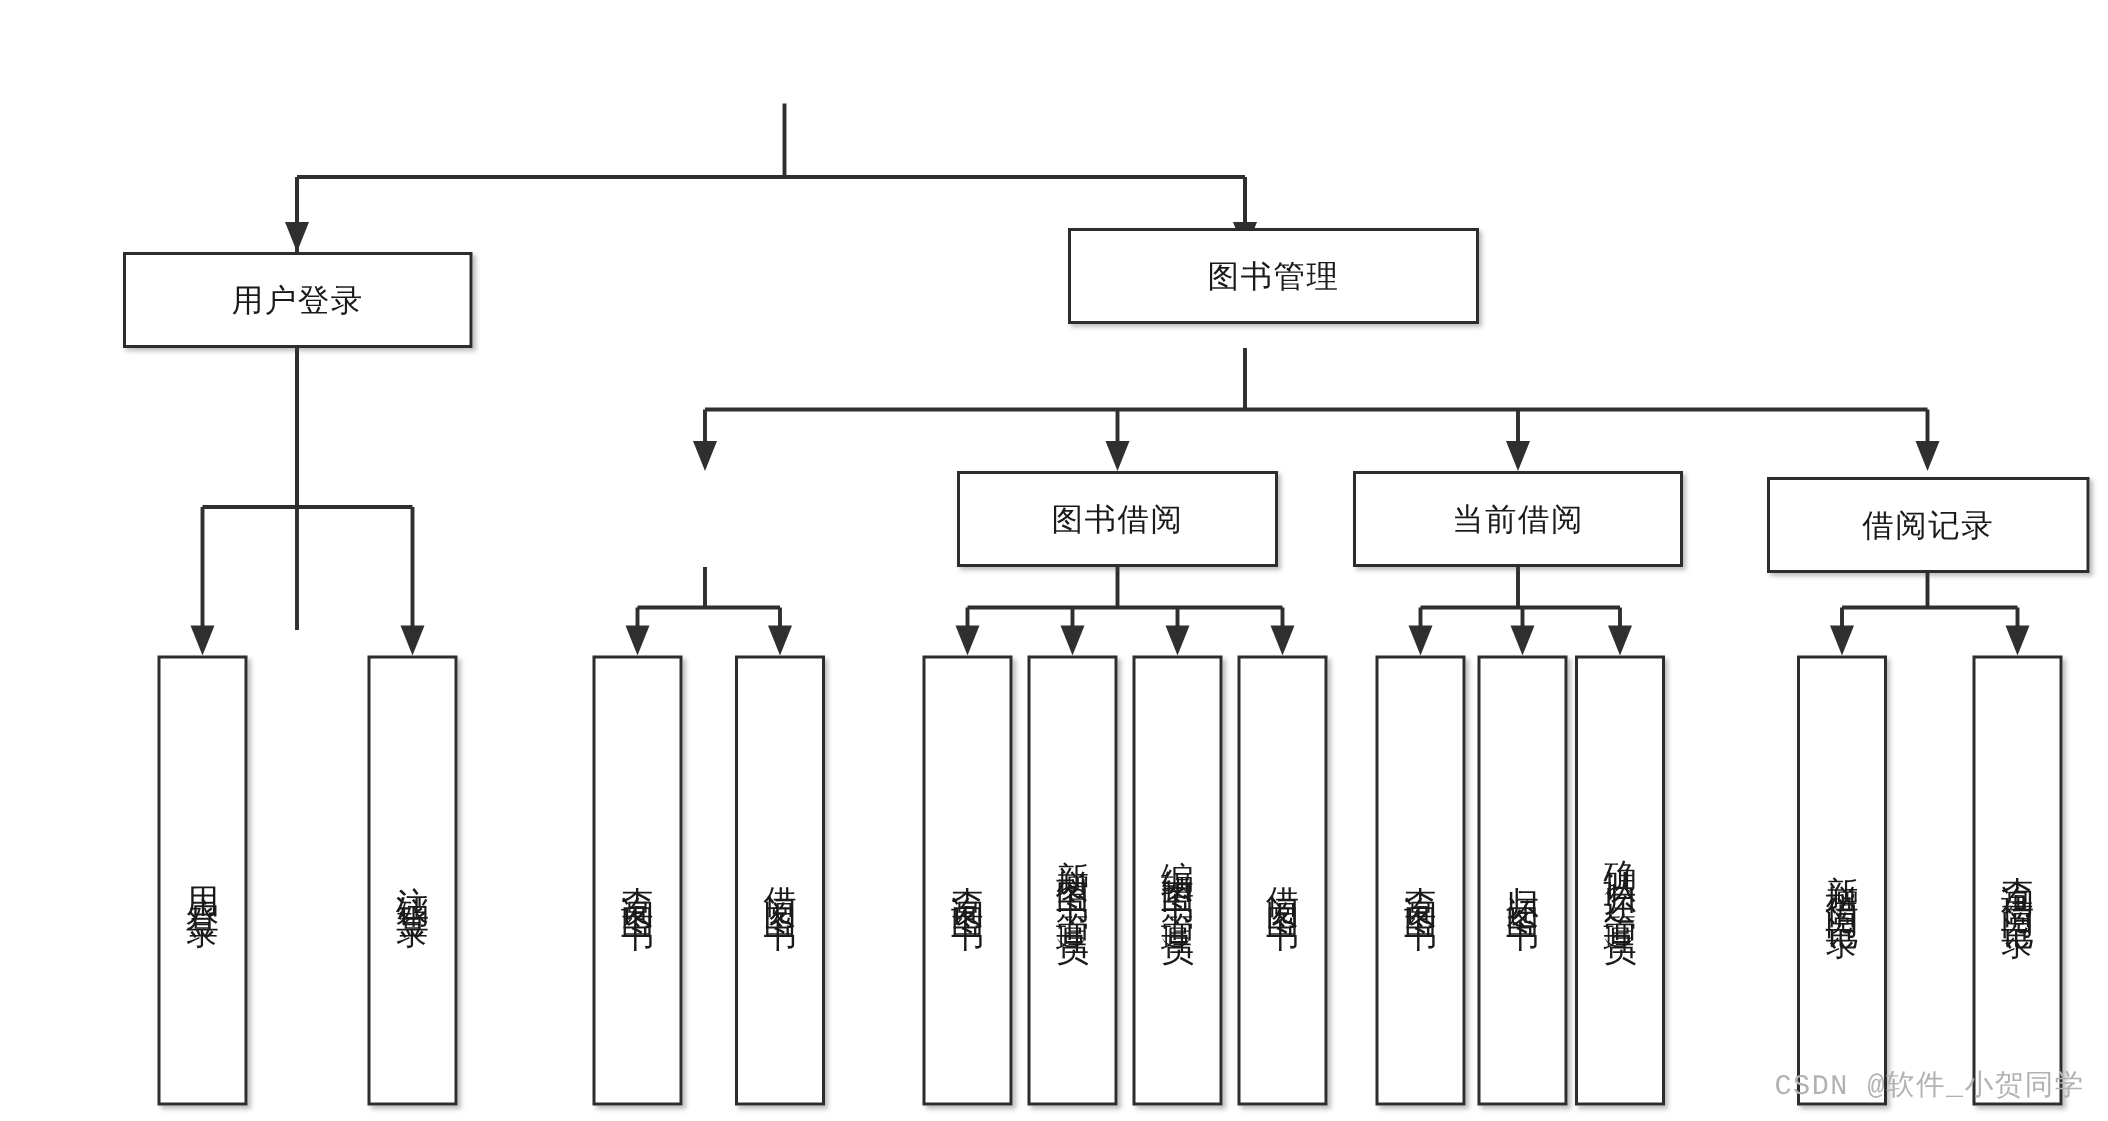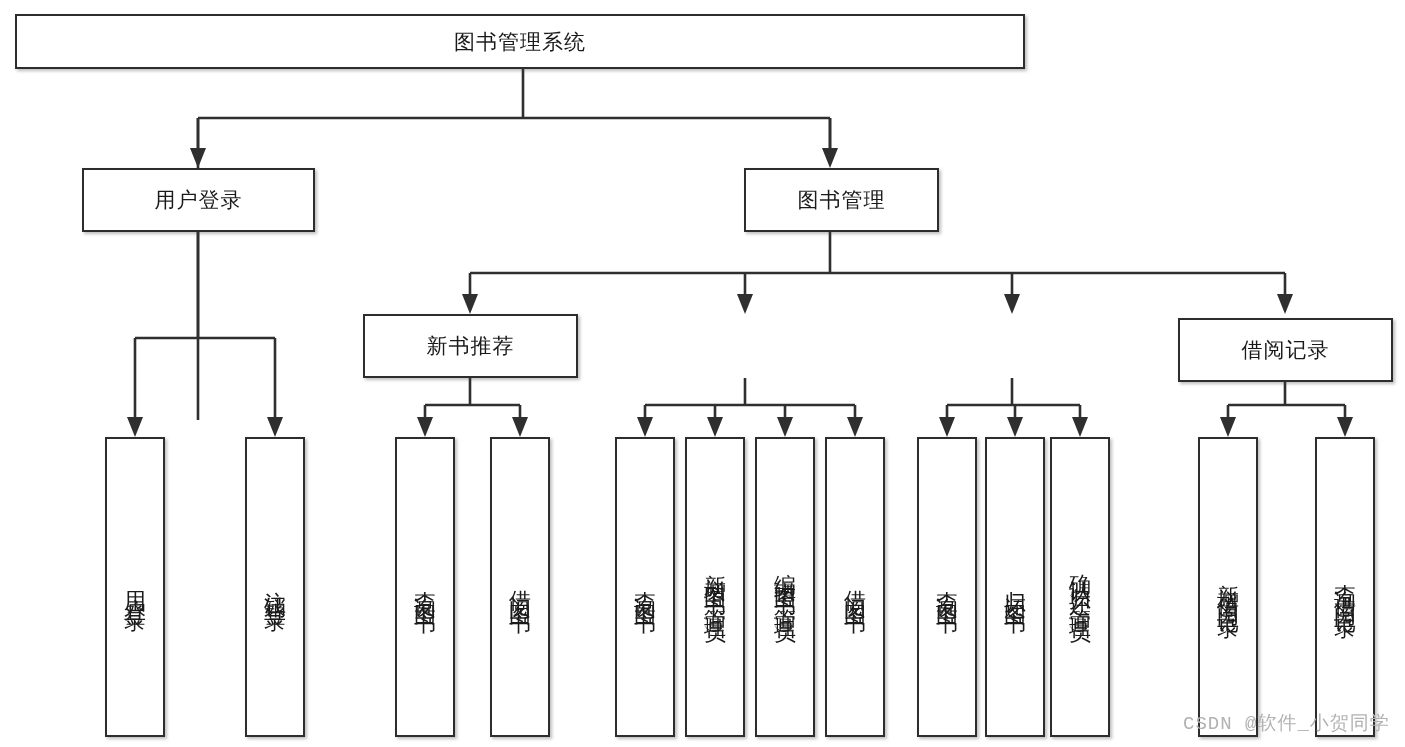--- a/index.html
+++ b/index.html
@@ -97,26 +97,26 @@
       <polygon class="ah" points="1080,437 1072,417 1088,417"></polygon>
     </g>
 
     <g>
       <path class="ln" d="M1285,378 V405 M1228,405 H1345 M1228,405 V420 M1345,405 V420"></path>
       <polygon class="ah" points="1228,437 1220,417 1236,417"></polygon>
       <polygon class="ah" points="1345,437 1337,417 1353,417"></polygon>
     </g>
   </svg>
 
-  <div class="box hbox" style="left:15px;top:14px;width:1010px;height:55px;">图书管理系统</div>
 
   <div class="box hbox" style="left:82px;top:168px;width:233px;height:64px;">用户登录</div>
-  <div class="box hbox" style="left:712px;top:168px;width:195px;height:64px;margin-left:32px;">图书管理</div>
+  <div class="box hbox" style="left:712px;top:152px;width:274px;height:64px;">图书管理</div>
 
-  <div class="box hbox" style="left:363px;top:314px;width:215px;height:64px;">新书推荐</div>
+  <div class="box hbox" style="left:638px;top:314px;width:214px;height:64px;">图书借阅</div>
+  <div class="box hbox" style="left:902px;top:314px;width:220px;height:64px;">当前借阅</div>
   <div class="box hbox" style="left:1178px;top:318px;width:215px;height:64px;">借阅记录</div>
 
   <div class="box vbox" style="left:105px;">用户登录</div>
   <div class="box vbox" style="left:245px;">注销登录</div>
 
   <div class="box vbox" style="left:395px;">查询图书</div>
   <div class="box vbox" style="left:490px;">借阅图书</div>
 
   <div class="box vbox" style="left:615px;">查询图书</div>
   <div class="box vbox" style="left:685px;">新增图书（管理员）</div>

